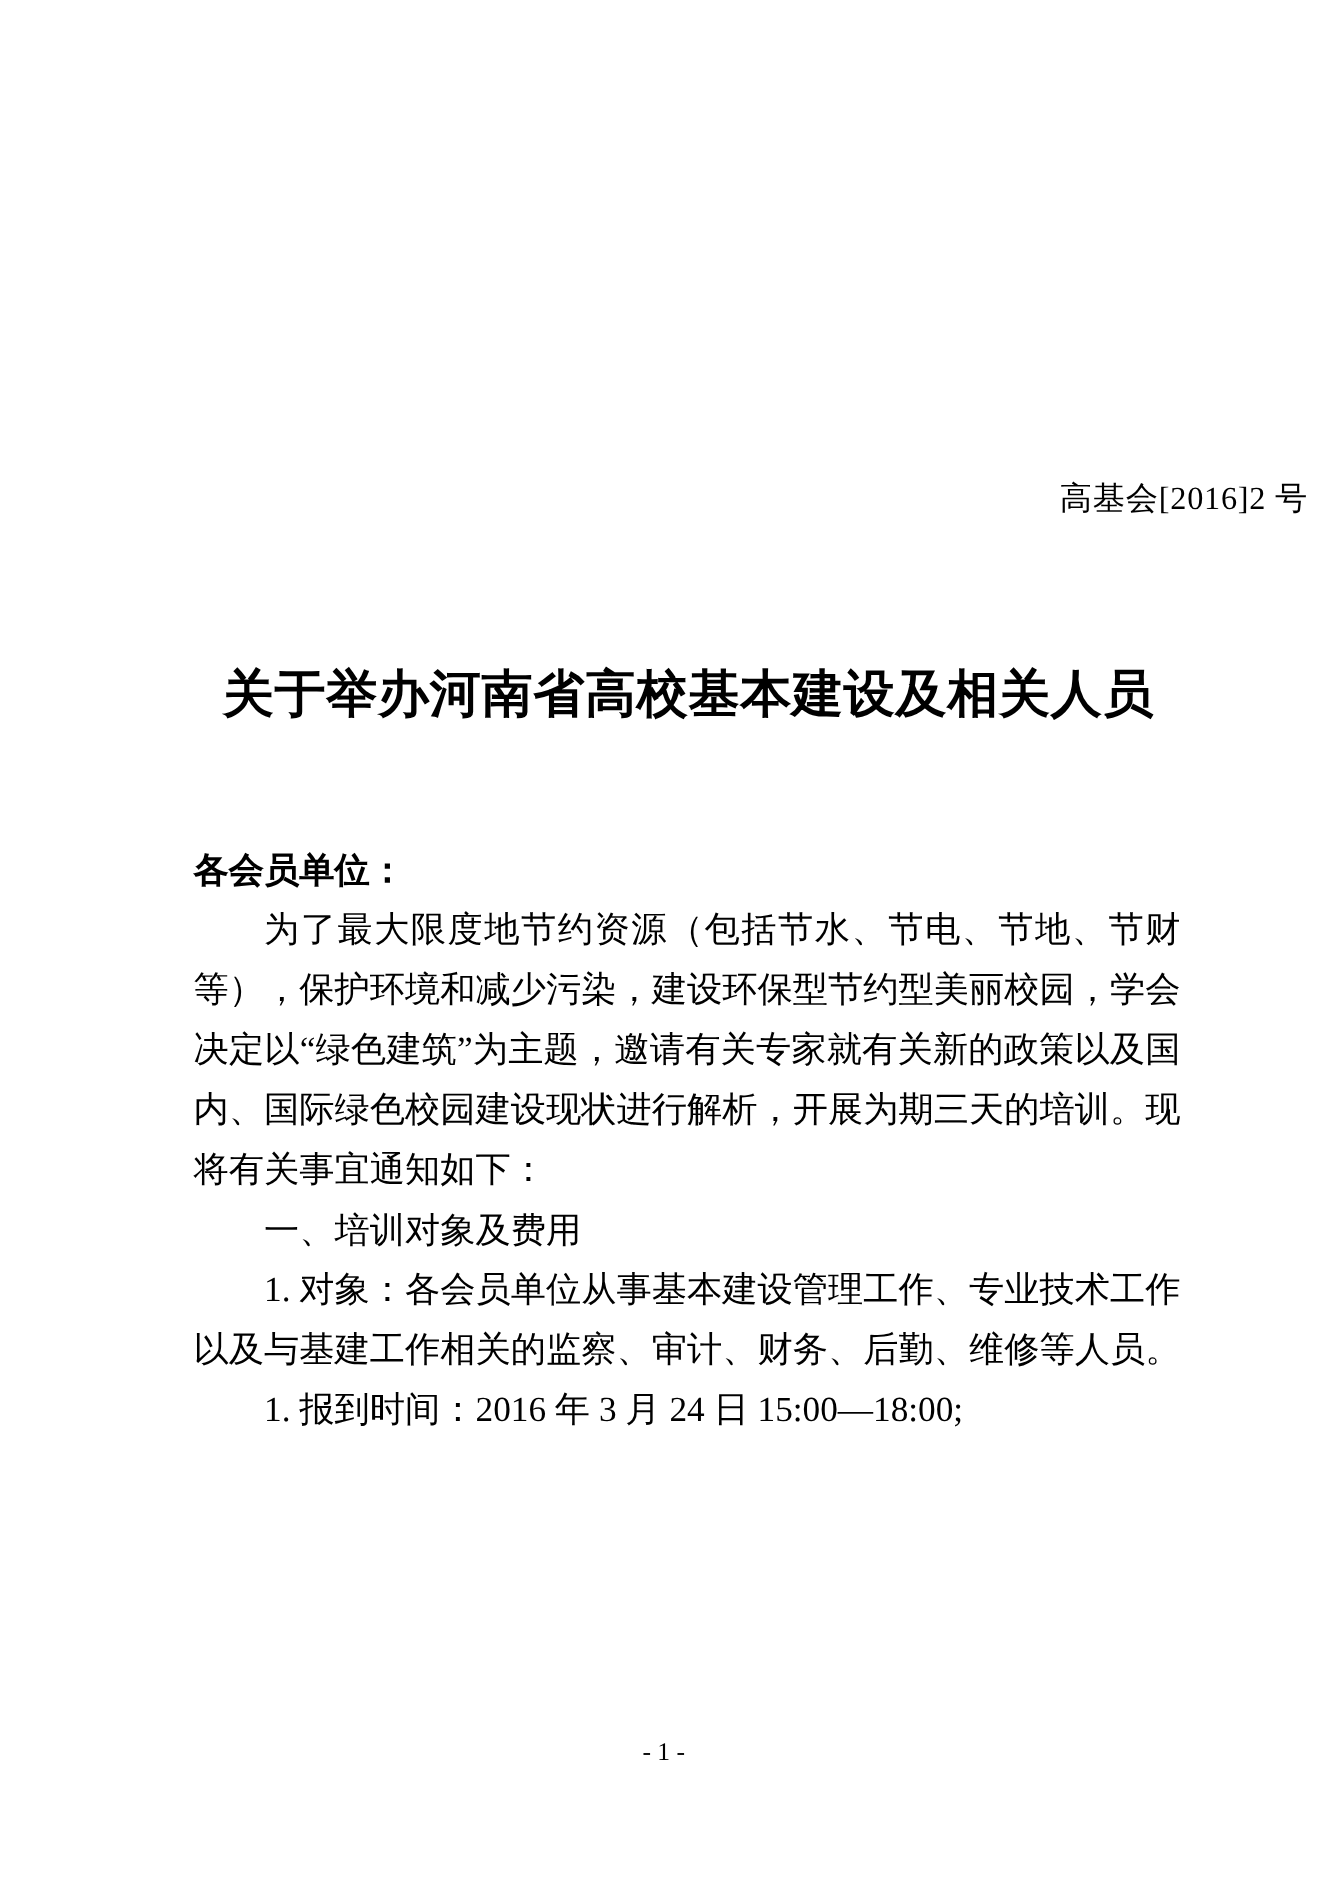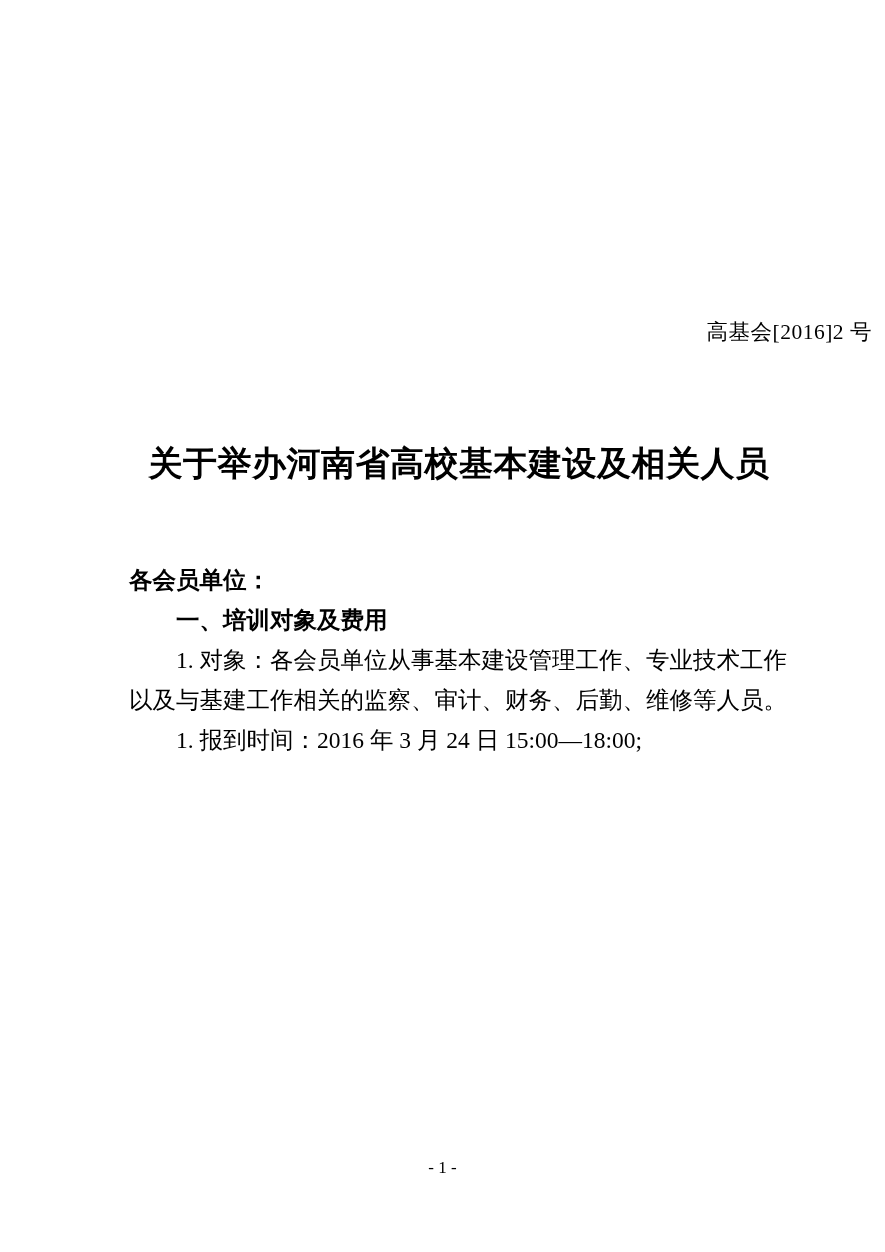--- a/index.html
+++ b/index.html
@@ -60,21 +60,21 @@
     font-family: "Liberation Sans", sans-serif;
     font-weight: bold;
   }
   .para {
     text-indent: 2em;
     font-family: "Liberation Serif", serif;
   }
   .heading {
     text-indent: 2em;
     font-family: "Liberation Sans", sans-serif;
-    font-weight: bold;
+    font-weight: normal;
   }
   .footer {
     position: absolute;
     top: 1156px;
     left: 0;
     width: 100%;
     text-align: center;
     font-size: 17px;
     line-height: 24px;
     font-family: "Liberation Serif", serif;
@@ -86,20 +86,21 @@
 <div class="page">
 
   <div class="doc-number">高基会[2016]2 号</div>
 
   <div class="title-block">
     <div>关于举办河南省高校基本建设及相关人员</div>
   </div>
 
   <div class="body-block">
     <p class="salutation">各会员单位：</p>
+    <p class="para">为了最大限度地节约资源（包括节水、节电、节地、节财等），保护环境和减少污染，建设环保型节约型美丽校园，学会决定以“绿色建筑”为主题，邀请有关专家就有关新的政策以及国内、国际绿色校园建设现状进行解析，开展为期三天的培训。现将有关事宜通知如下：</p>
     <p class="heading">一、培训对象及费用</p>
     <p class="para">1. 对象：各会员单位从事基本建设管理工作、专业技术工作以及与基建工作相关的监察、审计、财务、后勤、维修等人员。</p>
     <p class="para">1. 报到时间：2016 年 3 月 24 日 15:00—18:00;</p>
   </div>
 
   <div class="footer">- 1 -</div>
 
 </div>
 
 </body></html>

